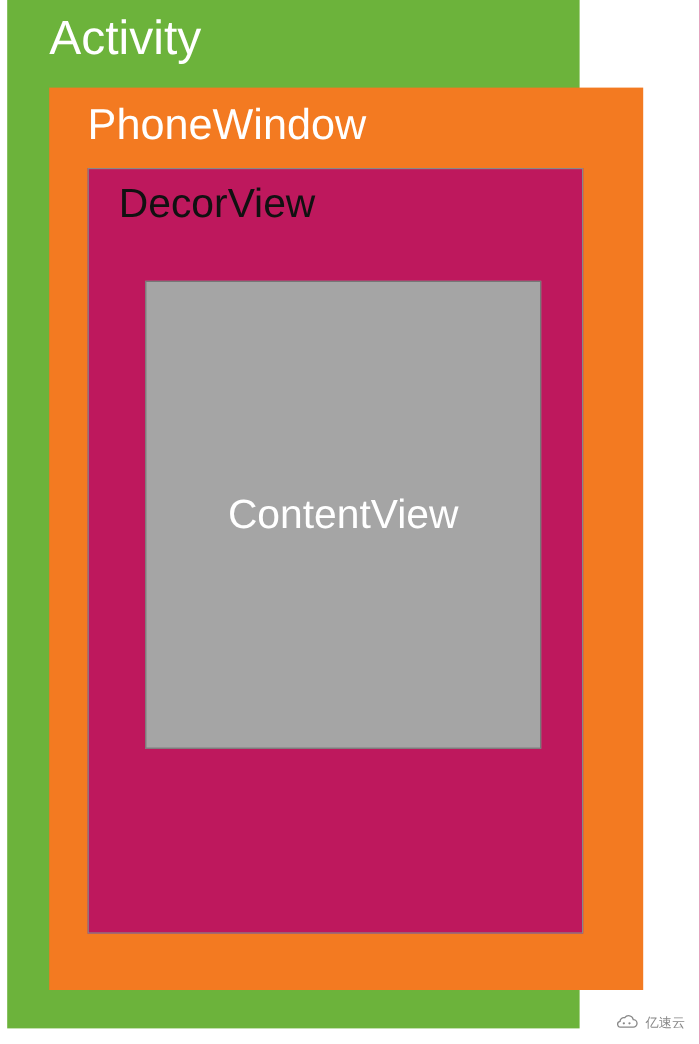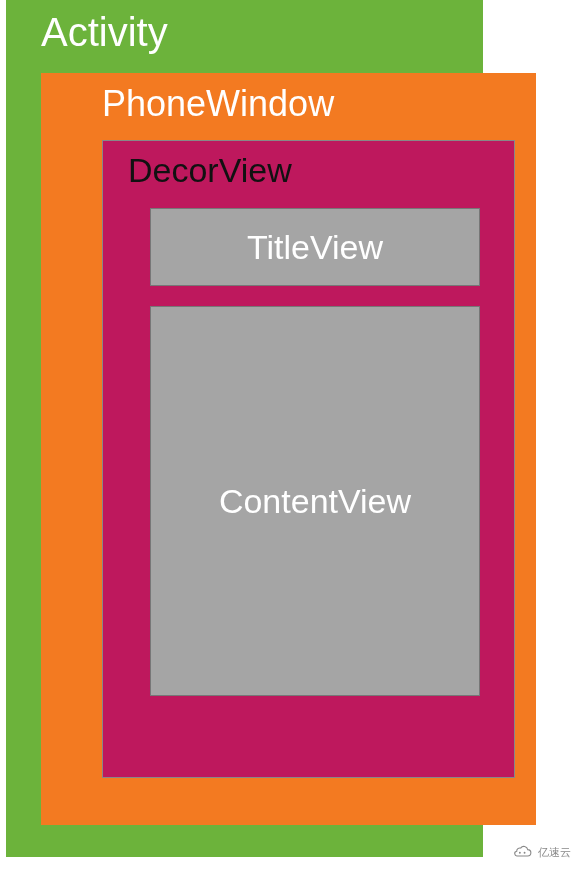--- a/index.html
+++ b/index.html
@@ -22,21 +22,21 @@
     .activity-label {
       color: #fff;
       font-size: 40px;
       font-weight: 400;
       margin-bottom: 18px;
     }
     .phone-window {
       background: #f37a21;
       width: 495px;
       height: 752px;
-      padding: 10px 30px 30px 61px;
+      padding: 10px 30px 30px 32px;
     }
     .phone-window-label {
       color: #fff;
       font-size: 36px;
       font-weight: 400;
       margin-bottom: 15px;
     }
     .decor-view {
       background: #be185d;
       border: 1px solid #888;
@@ -64,21 +64,21 @@
       color: #fff;
       font-size: 34px;
       font-weight: 400;
     }
     .content-view {
       background: #a5a5a5;
       border: 1px solid #777;
       width: 330px;
       height: 390px;
       margin-left: 22px;
-      margin-top: 20px;
+      margin-top: 44px;
       display: flex;
       align-items: center;
       justify-content: center;
     }
     .content-view-label {
       color: #fff;
       font-size: 34px;
       font-weight: 400;
     }
     .watermark {
@@ -106,23 +106,20 @@
 
 <div class="activity">
   <div class="activity-label">Activity</div>
 
   <div class="phone-window">
     <div class="phone-window-label">PhoneWindow</div>
 
     <div class="decor-view">
       <div class="decor-view-label">DecorView</div>
 
-      <div class="title-view">
-        <div class="title-view-label">TitleView</div>
-      </div>
 
       <div class="content-view">
         <div class="content-view-label">ContentView</div>
       </div>
     </div>
   </div>
 </div>
 
 <div class="watermark">
   <span class="watermark-icon">

